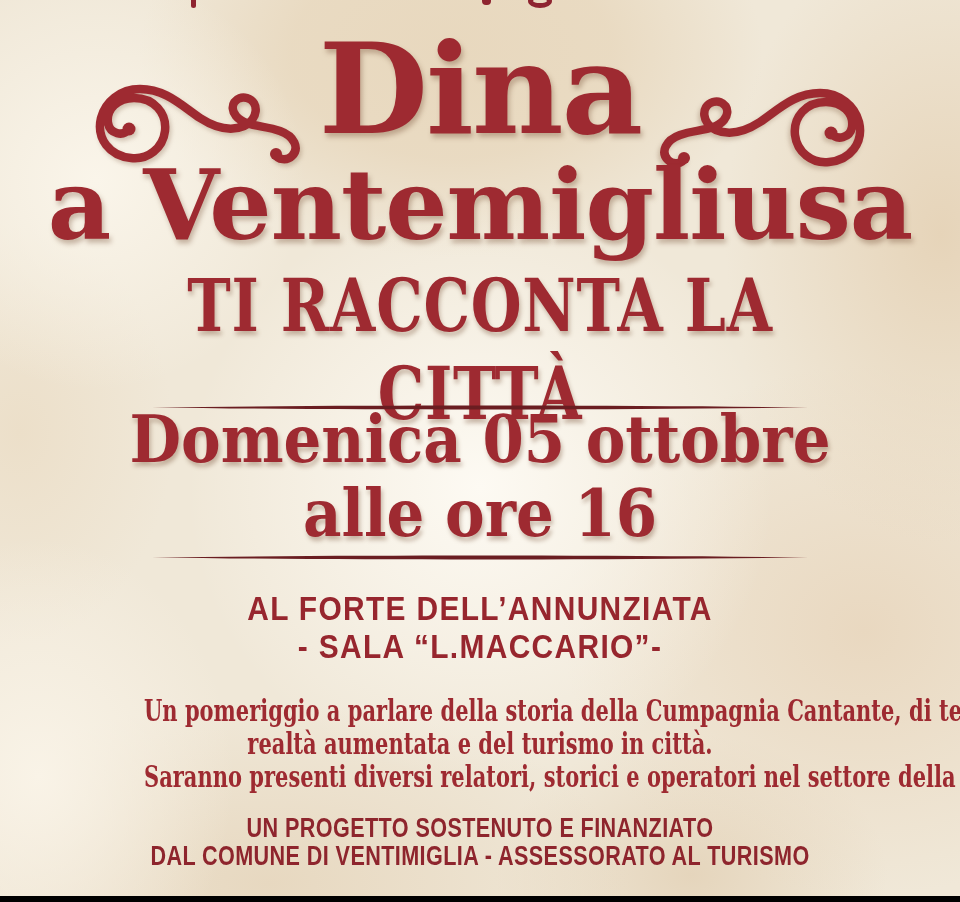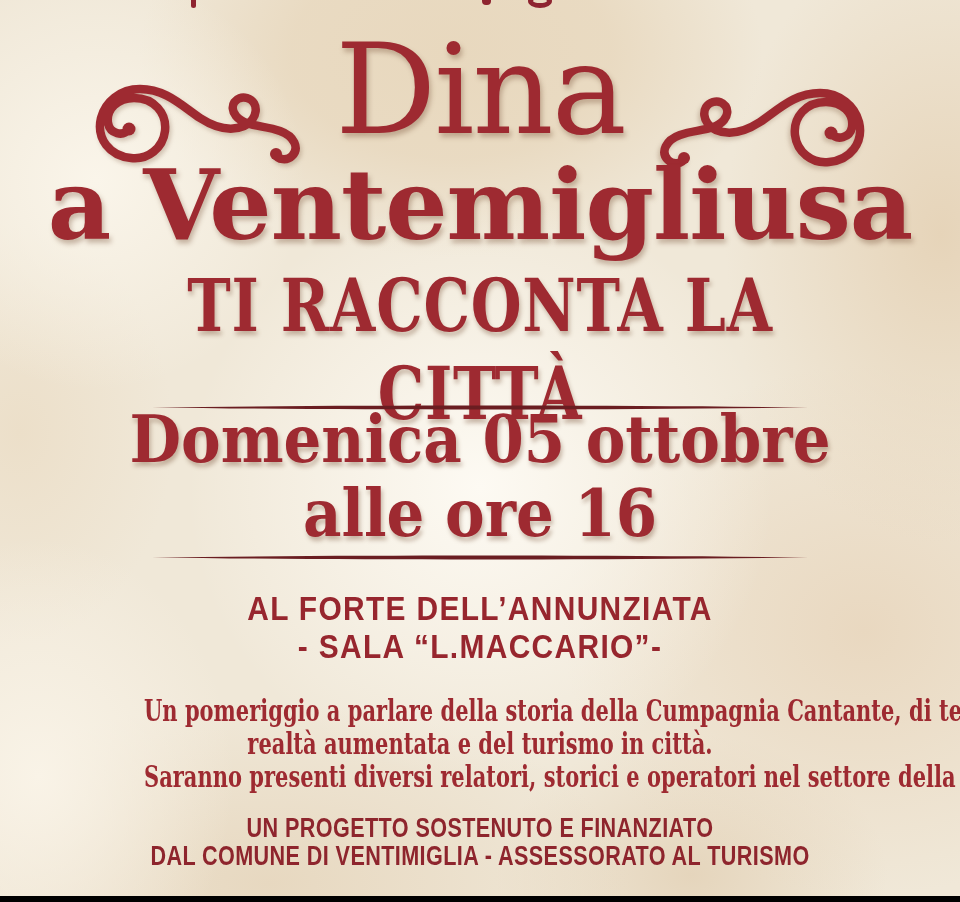--- a/index.html
+++ b/index.html
@@ -19,21 +19,21 @@
       radial-gradient(430px 380px at 90% 70%, #e9d8c0 0%, rgba(233,216,192,0) 70%),
       radial-gradient(220px 300px at 2% 48%, #ecdfc9 0%, rgba(236,223,201,0) 70%),
       radial-gradient(520px 260px at 28% 98%, #e7d8c0 0%, rgba(231,216,192,0) 70%),
       radial-gradient(280px 200px at 72% 97%, #e5d5bc 0%, rgba(229,213,188,0) 70%);
   }
   .abs{position:absolute;left:0;right:0;text-align:center;}
   .red{color:#9e2a31;}
   .shadowed{text-shadow:2px 4px 5px rgba(125,88,62,.40);}
 
   .title{
-    top:14px;font-size:126px;font-weight:400;line-height:1.2;
+    top:14px;font-size:126px;font-weight:700;line-height:1.2;
     letter-spacing:-2px;
   }
   .subtitle{
     top:146px;font-size:98px;font-weight:700;line-height:1.2;
     letter-spacing:-1px;
   }
   .tagline{
     top:262px;font-size:73px;font-weight:700;line-height:1.2;
     transform:scaleX(.80);transform-origin:50% 50%;
     letter-spacing:1px;

